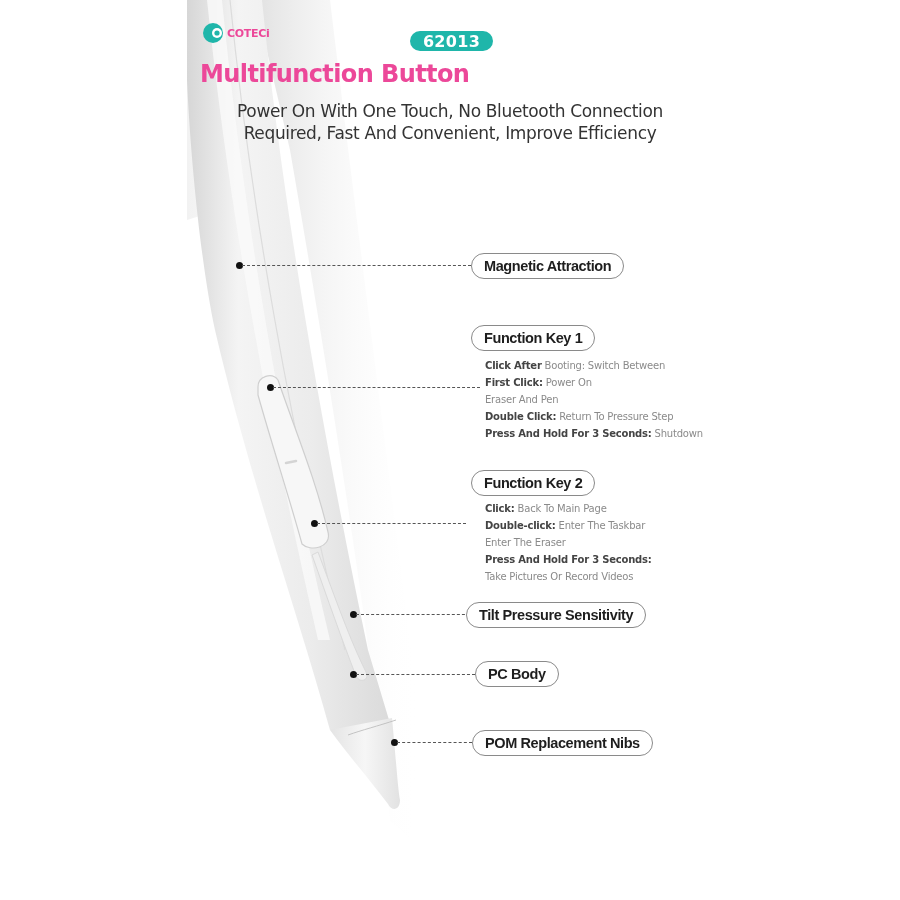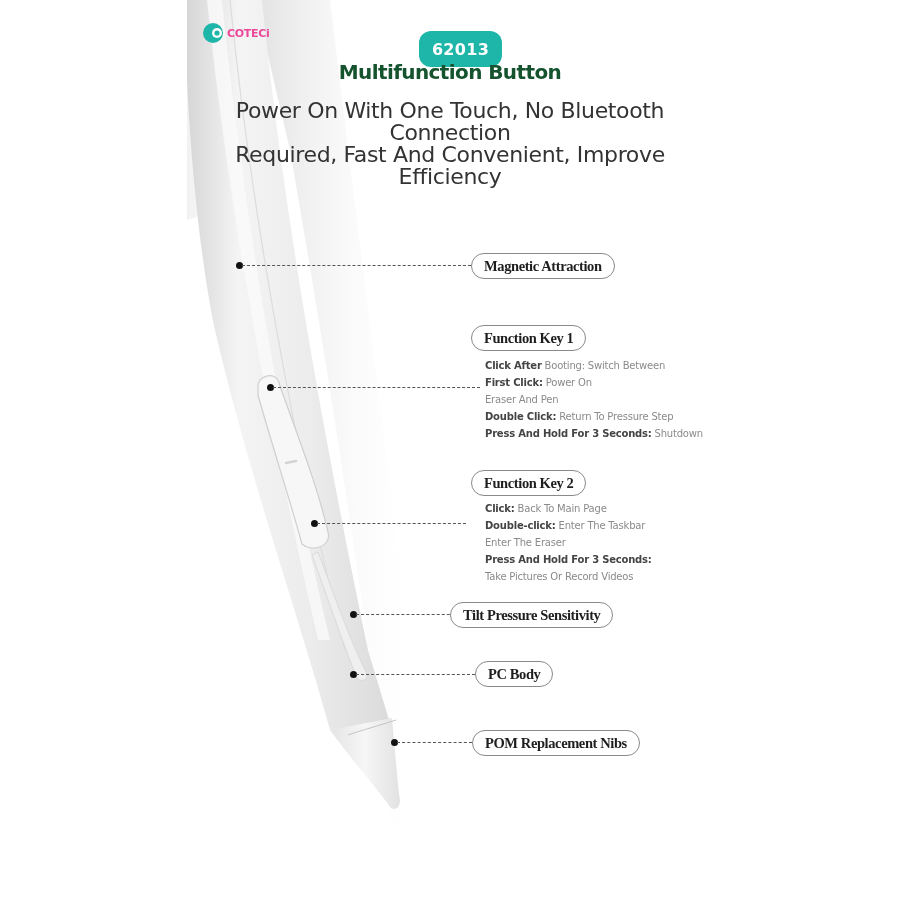--- a/index.html
+++ b/index.html
@@ -11,42 +11,42 @@
   
   .pen-svg { position: absolute; left: 0; top: 0; width: 900px; height: 900px; }
 
   
   .logo { position: absolute; left: 202px; top: 22px; height: 22px; display: flex; align-items: center; }
   .logo-mark { width: 22px; height: 22px; position: relative; }
   .logo-text { font-family: "DejaVu Sans", sans-serif; font-weight: 700; font-size: 11px; letter-spacing: -0.3px; margin-left: 3px; color: #ec4899; }
 
   
   .model-badge {
-    position: absolute; left: 410px; top: 31px; width: 83px; height: 36px;
+    position: absolute; left: 410px; top: 31px; width: 83px; height: 20px;
     border-radius: 12px; background: #1fb6aa; color: #ffffff;
     font-family: "DejaVu Sans", sans-serif; font-weight: 700; font-size: 16px;
-    display: flex; align-items: center; justify-content: center; letter-spacing: 0.3px; margin-left: 9px;
+    display: flex; align-items: center; justify-content: center; letter-spacing: 0.3px;
   }
 
   .headline {
-    position: absolute; left: 200px; top: 60px; width: 500px; text-align: center;
-    font-family: "DejaVu Sans", sans-serif; font-weight: 700; font-size: 20px; color: #14532d;
+    position: absolute; left: 200px; top: 60px; width: 500px; text-align: left;
+    font-family: "DejaVu Sans", sans-serif; font-weight: 700; font-size: 24px; color: #ec4899;
     letter-spacing: -0.6px;
   }
   .subhead {
     position: absolute; left: 195px; top: 100px; width: 510px; text-align: center;
-    font-family: "DejaVu Sans", sans-serif; font-size: 22px; line-height: 22px; color: #333333;
+    font-family: "DejaVu Sans", sans-serif; font-size: 17px; line-height: 22px; color: #333333;
     letter-spacing: -0.35px;
   }
 
   
   .pill {
     position: absolute; height: 26px; border: 1.3px solid #8a8a8a; border-radius: 13px;
     background: #ffffff; display: flex; align-items: center; padding: 0 12px;
-    font-family: Liberation Serif, serif; font-weight: 700; font-size: 14.5px; color: #1e1e1e;
+    font-family: Liberation Sans, sans-serif; font-weight: 700; font-size: 14.5px; color: #1e1e1e;
     letter-spacing: -0.4px; white-space: nowrap;
   }
 
   .detail {
     position: absolute; font-family: "DejaVu Sans", sans-serif; font-size: 10px; line-height: 17px;
     color: #8a8a8a; letter-spacing: -0.2px; white-space: nowrap;
   }
   .detail .k { color: #444444; font-weight: 700; }
 
   
@@ -149,21 +149,21 @@
     <div><span class="k">Double-click:</span><span> Enter The Taskbar</span></div>
     <div><span class="k"></span><span>Enter The Eraser</span></div>
     <div><span class="k">Press And Hold For 3 Seconds:</span><span></span></div>
     <div><span class="k"></span><span>Take Pictures Or Record Videos</span></div>
   </div>
 
   <div class="callout" style="left:353px; top:614px; width:122px;">
     <span class="dot"></span>
     <span class="dash"></span>
   </div>
-  <div class="pill" style="left:450px; top:602px;">Tilt Pressure Sensitivity</div>
+  <div class="pill" style="left:466px; top:602px;">Tilt Pressure Sensitivity</div>
 
   <div class="callout" style="left:353px; top:674px; width:122px;">
     <span class="dot"></span>
     <span class="dash"></span>
   </div>
   <div class="pill" style="left:475px; top:661px;">PC Body</div>
 
   <div class="callout" style="left:394px; top:742px; width:78px;">
     <span class="dot"></span>
     <span class="dash"></span>

